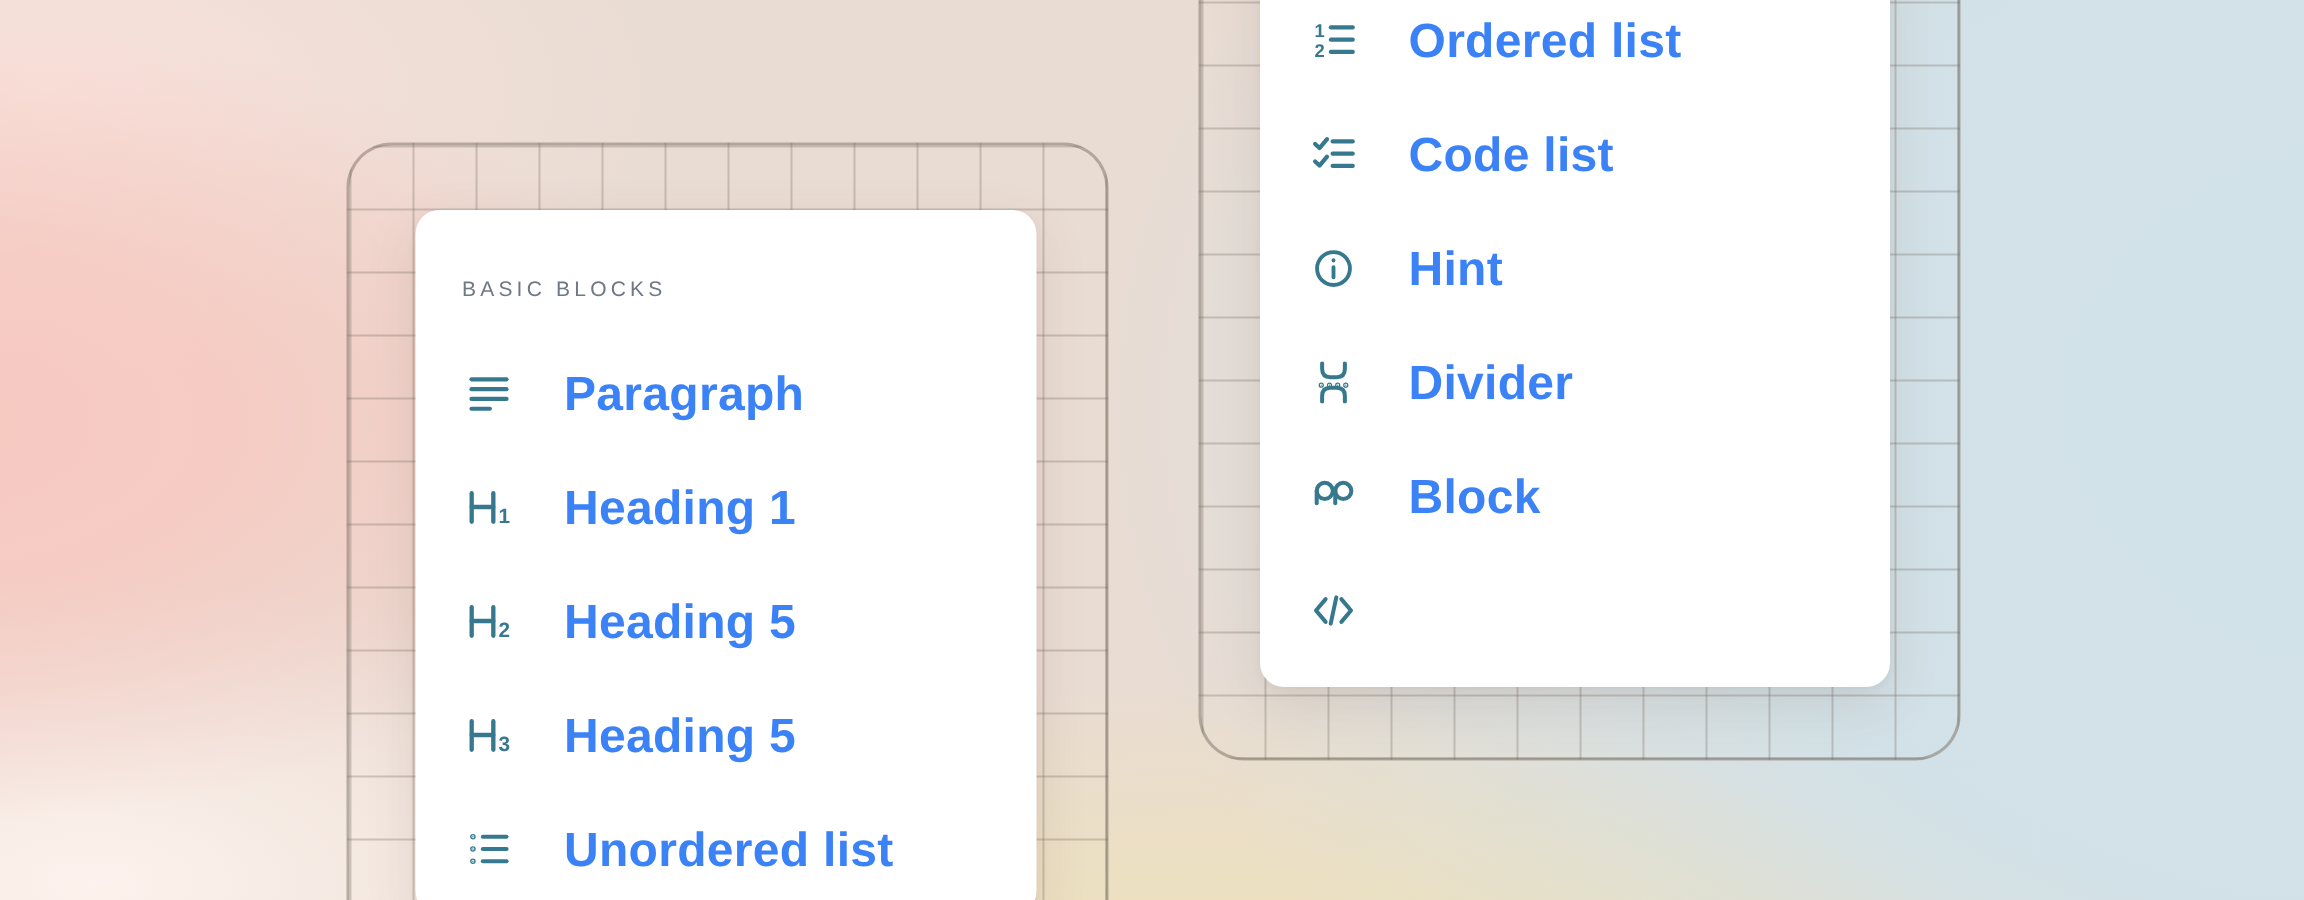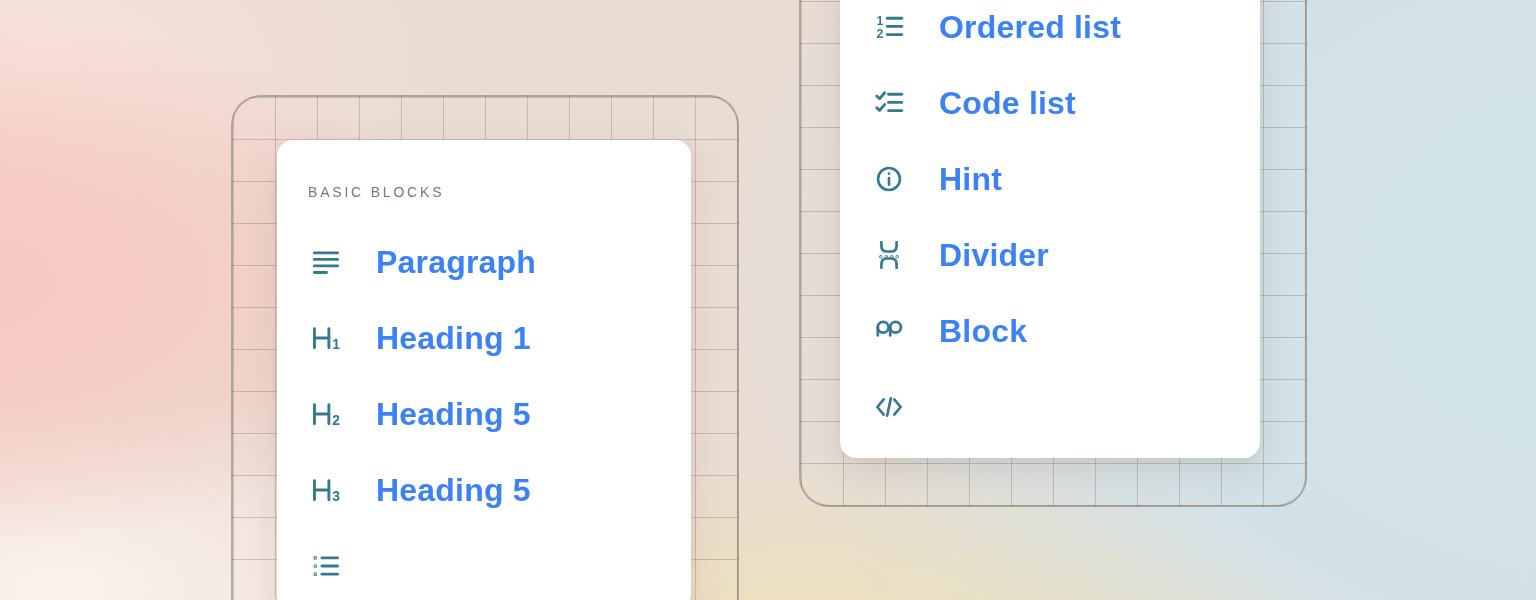--- a/index.html
+++ b/index.html
@@ -115,20 +115,21 @@
     <span class="menu-icon">
           <svg width="30" height="28" viewBox="0 0 24 24" fill="none" stroke="currentColor" stroke-width="2.4" stroke-linecap="round">
     <circle cx="2.8" cy="5" r="0.4" fill="currentColor"></circle>
             <path d="M8.5,5 H22"></path>
     <circle cx="2.8" cy="12" r="0.4" fill="currentColor"></circle>
             <path d="M8.5,12 H22"></path>
     <circle cx="2.8" cy="19" r="0.4" fill="currentColor"></circle>
             <path d="M8.5,19 H22"></path>
   </svg>
         </span>
+    <span class="menu-label">Unordered list</span>
   </div>
     </div>
 </div>
 
 <div class="card card-right">
   <div class="menu-list">
       <div class="menu-item">
     <span class="menu-icon">
           <svg width="30" height="28" viewBox="0 0 24 24" fill="none" stroke="currentColor" stroke-width="2.4" stroke-linecap="round">
     <path d="M10.5,4.5 H23"></path>

